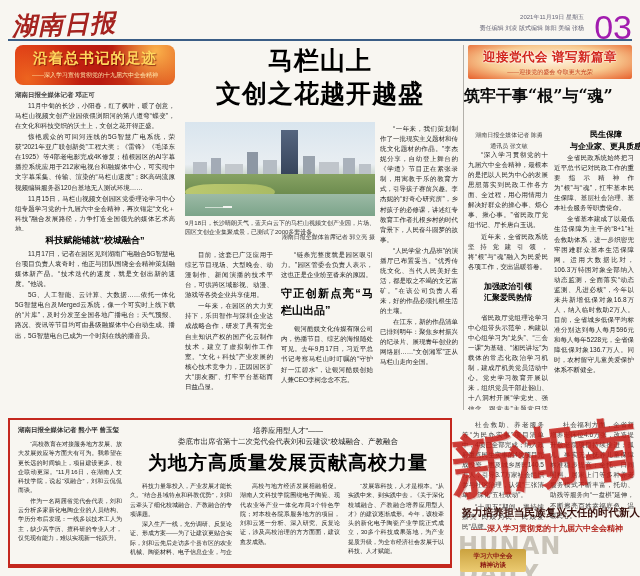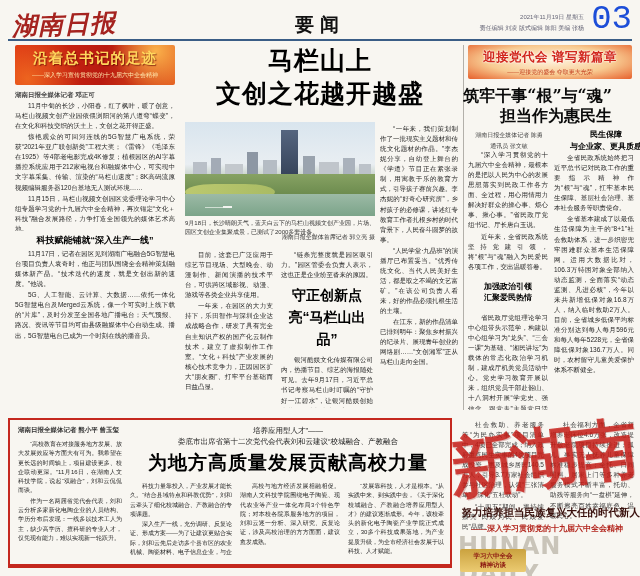--- a/index.html
+++ b/index.html
@@ -18,33 +18,33 @@
   .section-title {
     position:absolute; left:0; right:0; top:12px; text-align:center;
     font-family:"DejaVu Serif", serif; font-weight:bold; font-size:19px;
     letter-spacing:6px; color:#111;
   }
   .date-block {
     position:absolute; right:56px; top:12px; text-align:right;
     font-size:6px; color:#667; line-height:1.8;
   }
   .page-num {
-    position:absolute; right:8px; top:0px; font-size:34px; font-weight:300;
-    color:#1d4ed8; font-family:Liberation Mono, monospace;
+    position:absolute; right:8px; top:8px; font-size:34px; font-weight:300;
+    color:#a21caf; font-family:Liberation Sans, sans-serif;
   }
   .header-rule { position:absolute; left:8px; right:8px; top:39px; height:2px; background:#3a5d86; }
 
   
   .banner-left {
     position:absolute; left:15px; top:45px; width:160px; height:40px;
     background:
       radial-gradient(circle at 88% 15%, rgba(255,190,80,.9) 0%, rgba(255,190,80,0) 30%),
       radial-gradient(circle at 8% 85%, rgba(255,140,40,.6) 0%, rgba(255,140,40,0) 35%),
       linear-gradient(100deg,#d92c12,#b81a10 55%,#e2571d);
-    border-radius:2px; text-align:center; overflow:hidden;
+    border-radius:8px; text-align:center; overflow:hidden;
   }
   .banner-left .t { margin-top:4px; font-size:14.5px; font-weight:900; color:#ffd65c;
     letter-spacing:1px; text-shadow:1px 1px 1px rgba(90,0,0,.6); }
   .banner-left .s { margin-top:3px; font-size:6px; color:#ffe9ad; }
   .byline-left { position:absolute; left:15px; top:91px; width:160px; font-size:6.5px; font-weight:bold; color:#444; }
   .smallbody { font-size:6.5px; line-height:1.55; text-align:justify; color:#262626; overflow:hidden; }
   .smallbody p { text-indent:2em; margin-bottom:1px; }
   .col-left-1 { position:absolute; left:15px; top:101px; width:160px; height:130px; }
   .subhead-left { position:absolute; left:15px; top:234px; width:160px; text-align:center;
     font-size:9px; font-weight:900; color:#000; }
@@ -67,37 +67,37 @@
     background:linear-gradient(100deg,#bcc96f,#a9bb64); border-radius:40%/60%; }
   .photo .river { position:absolute; left:0; top:72px; width:190px; height:22px;
     background:linear-gradient(#9cbaa6,#7ba489); }
   .photo .boat { position:absolute; left:38px; top:84px; width:9px; height:2px; background:#f2f4f0; }
   .photo .wake { position:absolute; left:20px; top:85px; width:18px; height:1px; background:rgba(240,244,238,.7); }
   .caption { position:absolute; left:185px; top:219px; width:190px; font-size:6px;
     line-height:1.5; color:#333; text-align:justify; }
   .credit { position:absolute; left:185px; top:233px; width:190px; font-size:6px; color:#333; text-align:right; }
   .col-a { position:absolute; left:185px; top:250px; width:88px; height:158px; }
   .col-b { position:absolute; left:281px; top:250px; width:92px; height:158px; }
-  .col-b .subhead-mid { text-align:center; font-size:14px; font-weight:900; color:#000;
+  .col-b .subhead-mid { font-size:11px; font-weight:900; color:#000;
     margin:5px 0; text-indent:0; }
   .col-c { position:absolute; left:380px; top:124px; width:78px; height:286px; }
   .v-divider { position:absolute; left:463px; top:45px; width:1px; height:365px; background:#b3b0aa; }
 
   
   .banner-right {
     position:absolute; left:468px; top:45px; width:164px; height:34px;
     background:
       radial-gradient(ellipse at 50% 45%, #fff3de 0%, #f8cb92 55%, #e6602c 100%);
     border-radius:2px; text-align:center; overflow:hidden;
   }
   .banner-right .t { margin-top:4px; font-size:12.5px; font-weight:900; color:#d1251b;
     text-shadow:0 0 2px #fff, 0 0 2px #fff; letter-spacing:.5px; }
   .banner-right .s { margin-top:2px; font-size:6px; color:#c23a1c; }
   .headline-right {
-    position:absolute; left:440px; top:86px; width:172px; text-align:right;
+    position:absolute; left:464px; top:86px; width:172px; text-align:left;
     font-family:"DejaVu Serif", serif; font-weight:900; font-size:16px; line-height:1.25; color:#0a0a0a;
   }
   .byline-right { position:absolute; left:470px; top:130px; width:78px; font-size:6px;
     color:#444; line-height:1.8; text-align:center; }
   .subhead-r2 { position:absolute; left:566px; top:129px; width:80px; text-align:center;
     font-size:8px; font-weight:900; line-height:1.45; color:#000; }
   .col-r1 { position:absolute; left:468px; top:150px; width:80px; height:260px; }
   .col-r1 .subhead-r1 { text-align:center; font-size:8px; font-weight:900; line-height:1.45;
     margin:9px 0; text-indent:0; color:#000; }
   .col-r2 { position:absolute; left:554px; top:153px; width:80px; height:257px; }
@@ -135,39 +135,38 @@
     background:linear-gradient(#caa23f,#eccb72); border-radius:2px;
     display:flex; flex-direction:column; align-items:center; justify-content:center;
     font-size:6.5px; font-weight:bold; color:#8d1a12; line-height:1.3; }
 </style>
 </head>
 <body>
 
 <div class="page">
 
   <div class="masthead">湖南日报</div>
-  <div class="section-title">要闻</div>
   <div class="date-block">
     <div>2021年11月19日 星期五</div>
     <div>责任编辑 刘凌 版式编辑 陈阳 美编 张杨</div>
   </div>
   <div class="page-num">03</div>
   <div class="header-rule"></div>
 
   <div class="banner-left">
     <div class="t">沿着总书记的足迹</div>
     <div class="s">——深入学习宣传贯彻党的十九届六中全会精神</div>
   </div>
   <div class="byline-left">湖南日报全媒体记者 邓正可</div>
   <div class="smallbody col-left-1">
     <p>11月中旬的长沙，小阳春，红了枫叶，暖了创意，马栏山视频文创产业园依偎浏阳河的第八道弯“蝶变”，在文化和科技交织的沃土上，文创之花开得正盛。</p>
     <p>惊艳观众的可回河连线的5G智慧广电系统，荣获“2021年亚广联创新类”工程大奖；《雷锋》《毛泽东在1925》等4部老电影完成4K修复；植根园区的AI字幕播控系统应用于212家电视台和融媒体中心，可实现中文字幕采集、传输、渲染的“马栏山速度”；8K高码流原视频编辑服务器120台基地无人测试环境……</p>
     <p>11月15日，马栏山视频文创园区党委理论学习中心组专题学习党的十九届六中全会精神，再次锚定“文化＋科技”融合发展路径，力争打造全国领先的媒体艺术高地。</p>
   </div>
-  <div class="subhead-left">科技赋能铺就“深入生产一线”</div>
+  <div class="subhead-left">科技赋能铺就“校城融合”</div>
   <div class="smallbody col-left-2">
     <p>11月17日，记者在园区见到湖南广电融合5G智慧电台项目负责人袁奇时，他正与团队围绕全会精神策划融媒体新产品。“技术迭代的速度，就是文创出新的速度。”他说。</p>
     <p>5G、人工智能、云计算、大数据……依托一体化5G智慧电台及Merged云系统，像一个可实时上线下载的“片库”，及时分发至全国各地广播电台；天气预报、路况、资讯等节目均可由县级融媒体中心自动生成、播出，5G智慧电台已成为一个时刻在线的播音员。</p>
   </div>
 
   <div class="main-headline">
     <div>马栏山上</div>
     <div>文创之花越开越盛</div>
   </div>
 
@@ -207,21 +206,20 @@
   </div>
 
   <div class="v-divider"></div>
 
   <div class="banner-right">
     <div class="t">迎接党代会 谱写新篇章</div>
     <div class="s">——迎接党的盛会 夺取更大光荣</div>
   </div>
   <div class="headline-right">
     <div>筑牢干事“根”与“魂”</div>
-    <div>担当作为惠民生</div>
   </div>
   <div class="byline-right">
     <div>湖南日报全媒体记者 陈勇</div>
     <div>通讯员 张文敏</div>
   </div>
   <div class="subhead-r2">
     <div>民生保障</div>
     <div>与企业家、更具质感</div>
   </div>
   <div class="smallbody col-r1">

